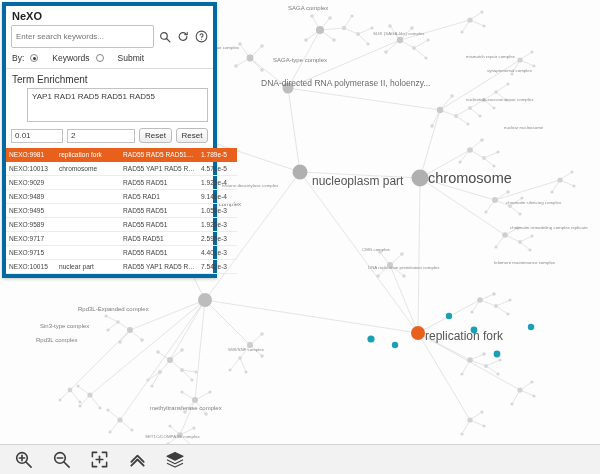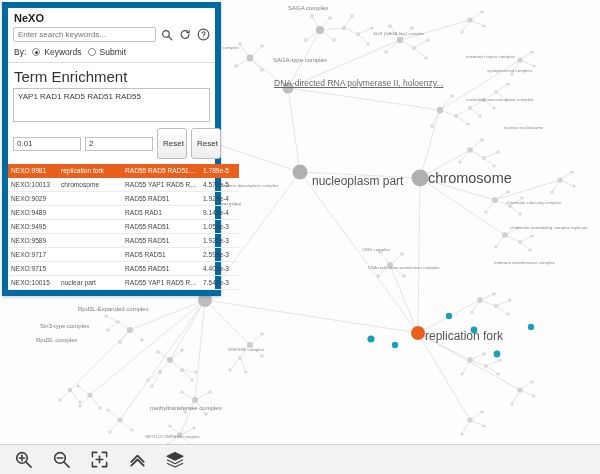--- a/index.html
+++ b/index.html
@@ -41,40 +41,40 @@
   .net-label.med { font-size: 8.5px; color: #6b6b6b; }
   .net-label.big { font-size: 12px; color: #555; }
   .net-label.huge { font-size: 14.5px; color: #4a4a4a; }
 
   
   #panel {
     position: absolute;
     left: 2px; top: 2px;
     width: 207px;
     background: #ffffff;
-    border: 6px solid #0369a1;
+    border: 4px solid #0369a1;
     box-shadow: 0 1px 3px rgba(0,0,0,0.22);
     font-size: 9px;
     color: #333;
   }
   #panel-title {
     font-size: 11px;
     font-weight: bold;
     padding: 4px 6px 3px 6px;
     color: #222;
   }
   .search-row {
     display: flex;
     align-items: center;
     padding: 0 5px 4px 5px;
     gap: 4px;
   }
   .search-input {
     flex: 1;
-    height: 15px;
+    height: 23px;
     border: 1px solid #c2c2c2;
     border-radius: 2px;
     background: #fff;
     font-size: 8px;
     color: #9a9a9a;
     padding: 0 4px;
     box-sizing: border-box;
     font-family: "Liberation Sans", sans-serif;
   }
   .icon-btn {
@@ -89,21 +89,21 @@
     align-items: center;
     gap: 6px;
     padding: 1px 6px 5px 6px;
     font-size: 8.5px;
     color: #333;
   }
   .radio-row .lbl-by { color: #333; }
   .rad {
     display: inline-flex;
     align-items: center;
-    gap: 4px;
+    gap: 14px;
     cursor: pointer;
   }
   .rad .circle {
     width: 8px; height: 8px;
     border: 1px solid #888;
     border-radius: 50%;
     background: #fff;
     position: relative;
     box-sizing: border-box;
   }
@@ -114,24 +114,24 @@
     width: 3px; height: 3px;
     border-radius: 50%;
     background: #3b3b3b;
   }
   .section-divider {
     border-top: 1px solid #dcdcdc;
     margin: 0;
   }
   .section-head {
     padding: 5px 6px 3px 6px;
-    font-size: 15px;
+    font-size: 10px;
     color: #333;
   }
-  .ta-wrap { padding: 0 5px 4px 5px; }
+  .ta-wrap { padding: 0 5px 4px 5px; margin-left: 16px; }
   .term-area {
     width: 100%;
     height: 34px;
     border: 1px solid #c2c2c2;
     background: #fff;
     font-size: 8px;
     color: #3a3a3a;
     padding: 3px 4px;
     box-sizing: border-box;
     resize: none;
@@ -147,24 +147,24 @@
   .param-input {
     height: 14px;
     border: 1px solid #c2c2c2;
     background: #fff;
     font-size: 8px;
     color: #3a3a3a;
     padding: 0 3px;
     box-sizing: border-box;
     font-family: "Liberation Sans", sans-serif;
   }
-  .param-input.a { width: 68px; }
+  .param-input.a { width: 52px; }
   .param-input.b { width: 68px; }
   .btn {
-    height: 31px;
+    height: 15px;
     min-width: 30px;
     border: 1px solid #bcbcbc;
     border-radius: 3px;
     background: linear-gradient(#fefefe, #ededed);
     font-size: 8px;
     color: #333;
     cursor: pointer;
     padding: 0 5px;
     font-family: "Liberation Sans", sans-serif;
   }
@@ -455,21 +455,21 @@
     </svg>
 
     <div class="net-label small" style="left:288px; top:5px;">SAGA complex</div>
     <div class="net-label tiny" style="left:373px; top:31px;">SLIK (SAGA-like) complex</div>
     <div class="net-label tiny" style="left:200px; top:45px;">DNA repair complex</div>
     <div class="net-label small" style="left:273px; top:57px;">SAGA-type complex</div>
     <div class="net-label tiny" style="left:466px; top:54px;">mismatch repair complex</div>
     <div class="net-label tiny" style="left:487px; top:68px;">synaptonemal complex</div>
     <div class="net-label tiny" style="left:466px; top:97px;">nucleotide-excision repair complex</div>
     <div class="net-label tiny" style="left:504px; top:125px;">nuclear nucleosome</div>
-    <div class="net-label med" style="left:274px; top:78px;text-decoration:underline;">DNA-directed RNA polymerase II, holoenzy...</div>
+    <div class="net-label med" style="left:261px; top:78px;">DNA-directed RNA polymerase II, holoenzy...</div>
     <div class="net-label tiny" style="left:222px; top:183px;">histone deacetylase complex</div>
     <div class="net-label small" style="left:128px; top:201px;">H4/H2A histone acetyltransferase complex</div>
     <div class="net-label big" style="left:300px; top:174px;padding-left:12px;">nucleoplasm part</div>
     <div class="net-label huge" style="left:428px; top:170px;">chromosome</div>
     <div class="net-label tiny" style="left:506px; top:200px;">chromatin silencing complex</div>
     <div class="net-label tiny" style="left:510px; top:225px;">chromatin remodeling complex replicate</div>
     <div class="net-label tiny" style="left:362px; top:247px;">CMG complex</div>
     <div class="net-label tiny" style="left:494px; top:260px;">telomere maintenance complex</div>
     <div class="net-label tiny" style="left:368px; top:265px;">DNA replication preinitiation complex</div>
     <div class="net-label med" style="left:122px; top:245px;">nuclear chromatin</div>

